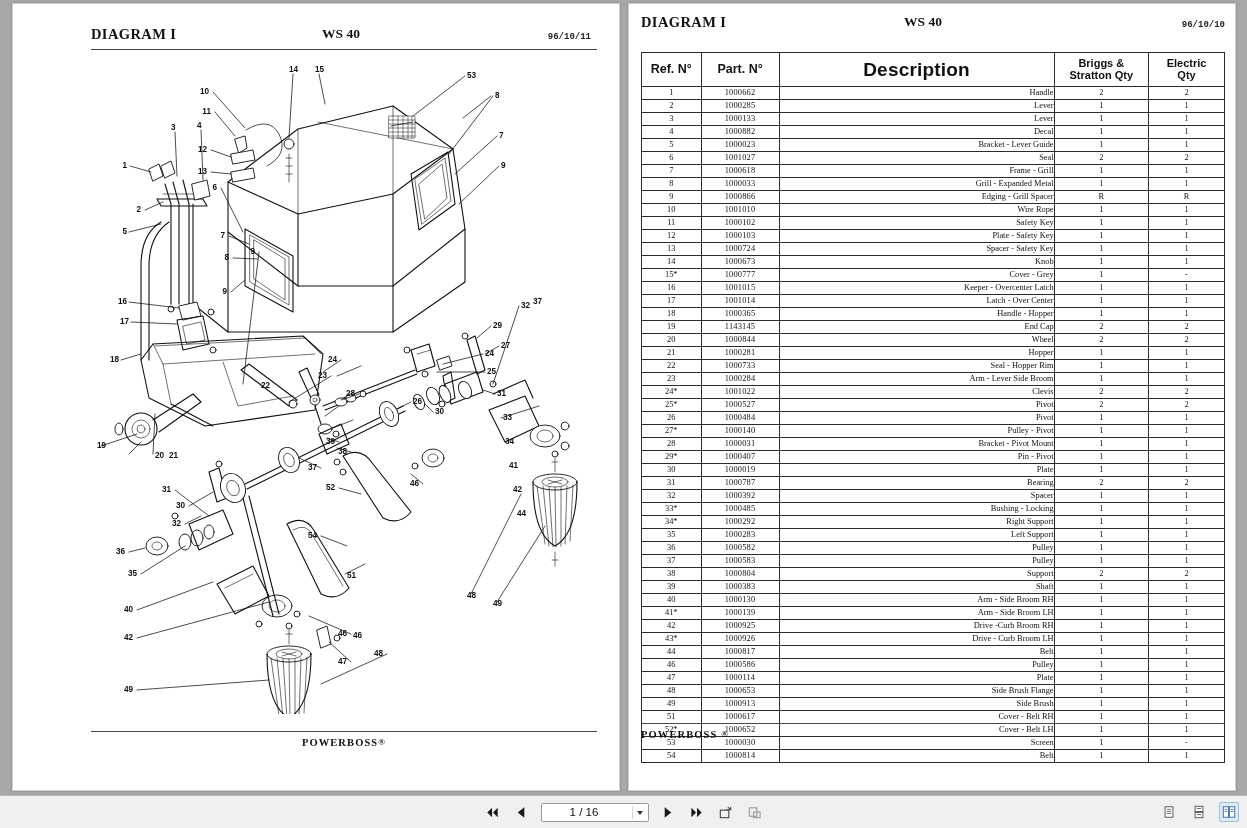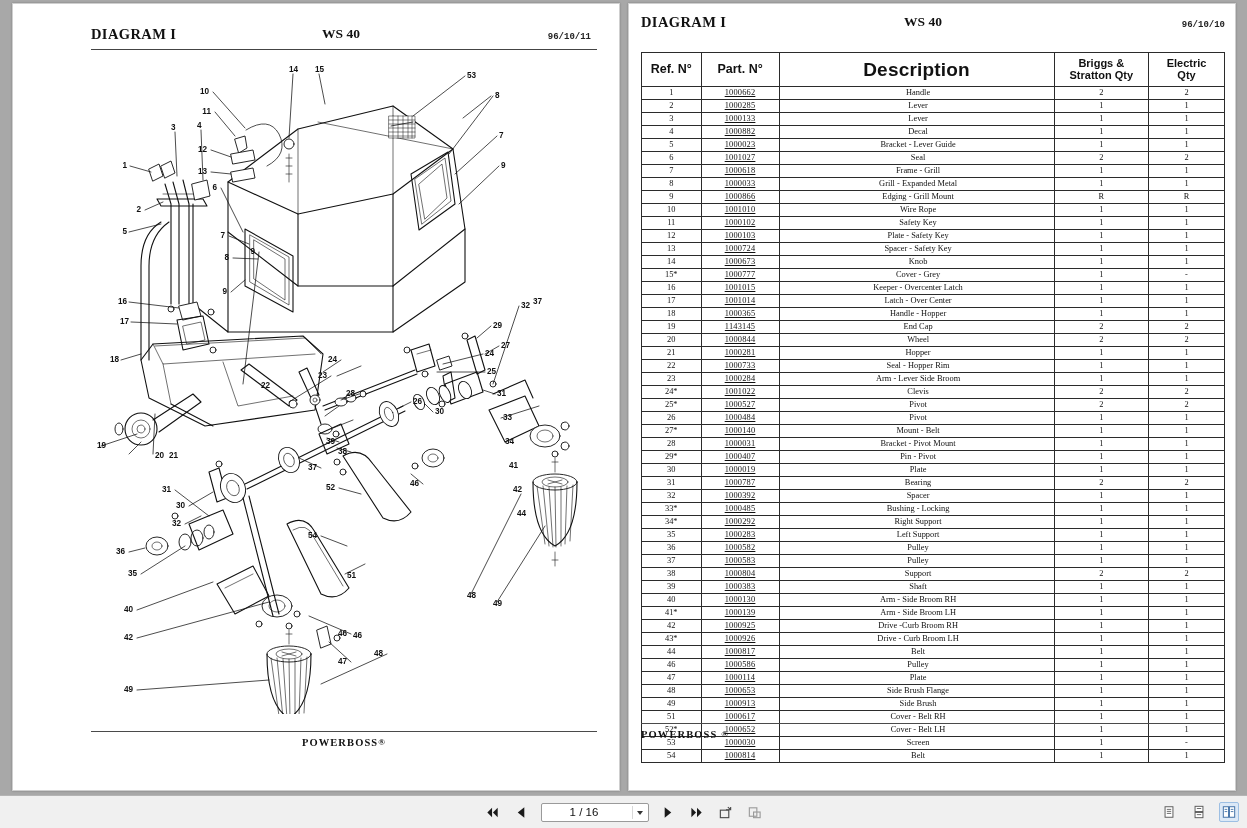--- a/index.html
+++ b/index.html
@@ -99,22 +99,22 @@
   th.c-desc  { width: 268px; font-size: 19px; letter-spacing: .2px; }
   th.c-bs    { width: 92px;  font-size: 11px; }
   th.c-el    { width: 74px;  font-size: 11px; }
 
   .parts-table tbody td {
     height: 12.55px;
     font-size: 8.4px;
     line-height: 12px;
   }
   td.v-ref  { text-align: center; }
-  td.v-part { text-align: center; letter-spacing: .2px; text-decoration: underline; }
-  td.v-desc { text-align: center; padding-left: 3px; }
+  td.v-part { text-align: center; letter-spacing: .2px; }
+  td.v-desc { text-align: right; padding-left: 3px; }
   td.v-bs, td.v-el { text-align: center; }
 
   
   #diagram {
     position: absolute; left: 80px; top: 50px;
     width: 505px; height: 660px;
   }
   #diagram svg { display: block; width: 100%; height: 100%; }
 
   
@@ -599,21 +599,21 @@
               <tr>
                 <td class="v-ref">8</td>
                 <td class="v-part">1000033</td>
                 <td class="v-desc">Grill - Expanded Metal</td>
                 <td class="v-bs">1</td>
                 <td class="v-el">1</td>
               </tr>
               <tr>
                 <td class="v-ref">9</td>
                 <td class="v-part">1000866</td>
-                <td class="v-desc">Edging - Grill Mount</td>
+                <td class="v-desc">Edging - Grill Spacer</td>
                 <td class="v-bs">R</td>
                 <td class="v-el">R</td>
               </tr>
               <tr>
                 <td class="v-ref">10</td>
                 <td class="v-part">1001010</td>
                 <td class="v-desc">Wire Rope</td>
                 <td class="v-bs">1</td>
                 <td class="v-el">1</td>
               </tr>
@@ -725,21 +725,21 @@
               <tr>
                 <td class="v-ref">26</td>
                 <td class="v-part">1000484</td>
                 <td class="v-desc">Pivot</td>
                 <td class="v-bs">1</td>
                 <td class="v-el">1</td>
               </tr>
               <tr>
                 <td class="v-ref">27*</td>
                 <td class="v-part">1000140</td>
-                <td class="v-desc">Mount - Belt</td>
+                <td class="v-desc">Pulley - Pivot</td>
                 <td class="v-bs">1</td>
                 <td class="v-el">1</td>
               </tr>
               <tr>
                 <td class="v-ref">28</td>
                 <td class="v-part">1000031</td>
                 <td class="v-desc">Bracket - Pivot Mount</td>
                 <td class="v-bs">1</td>
                 <td class="v-el">1</td>
               </tr>

